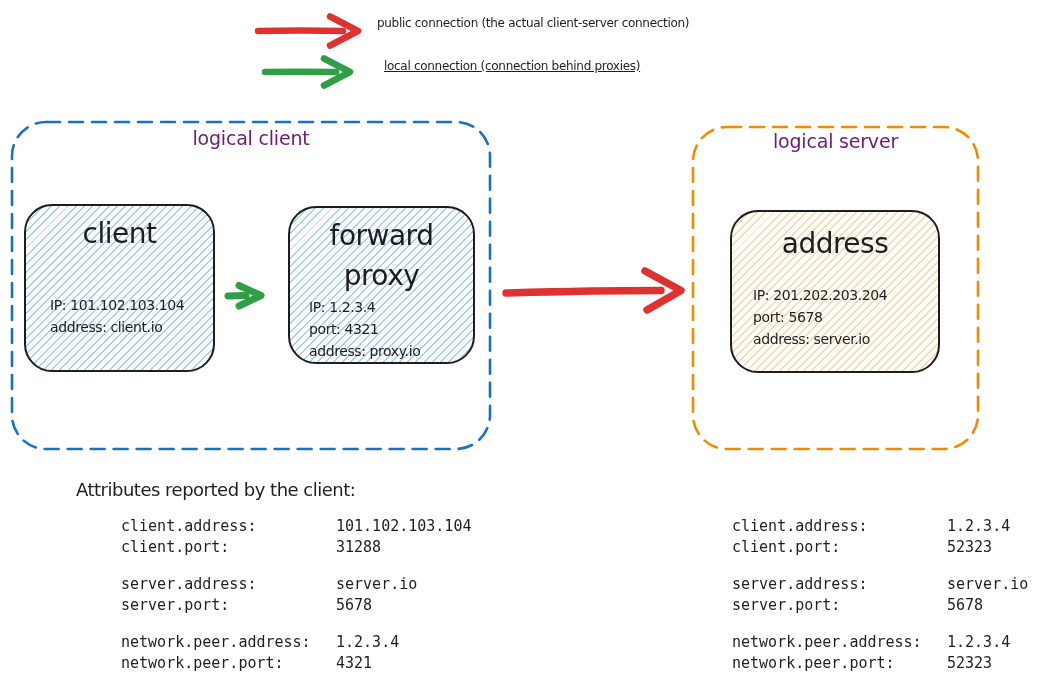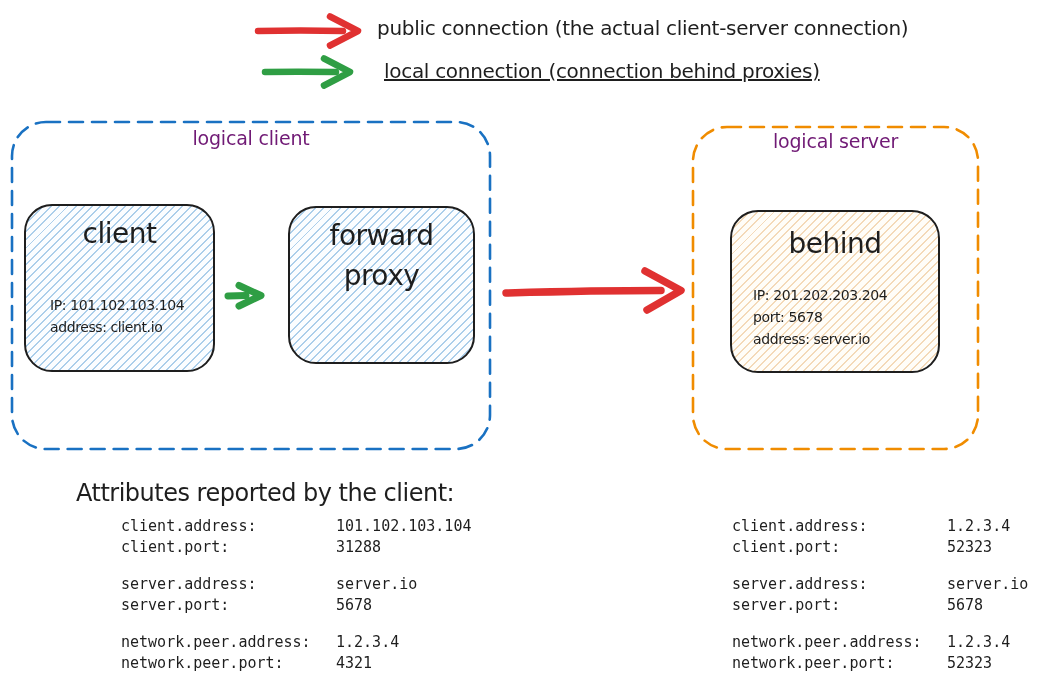--- a/index.html
+++ b/index.html
@@ -4,21 +4,21 @@
 <style>
   * { margin:0; padding:0; box-sizing:border-box; }
   html,body { background:#ffffff; }
   .canvas {
     position:relative; width:1039px; height:686px; background:#ffffff;
     font-family:"DejaVu Sans", sans-serif; color:#1e1e1e; overflow:hidden;
   }
   svg.shapes { position:absolute; left:0; top:0; }
 
   
-  .legend-label { position:absolute; font-size:20px; letter-spacing:-0.3px; white-space:nowrap; }
+  .legend-label { position:absolute; font-size:12px; letter-spacing:-0.3px; white-space:nowrap; }
   .group-label { position:absolute; text-align:center; font-size:19px; letter-spacing:-0.2px; }
   .group-label.blue  { color:#701a75; }
   .group-label.orange{ color:#701a75; }
 
   
   .node { position:absolute; border:2px solid #1e1e1e; border-radius:28px; }
   .node.bluefill {
     background-color:#fbfdff;
     background-image:repeating-linear-gradient(135deg, rgba(93,160,214,0.50) 0px, rgba(93,160,214,0.50) 1.4px, transparent 1.4px, transparent 5.8px);
   }
@@ -31,21 +31,21 @@
   .server-node  { left:730px; top:210px; width:210px; height:163px; }
   .node-title { text-align:center; font-size:28px; line-height:40px; margin-top:8px; letter-spacing:-0.5px; }
   .client-node .node-title { margin-top:8px; }
   .server-node .node-title { margin-top:12px; }
   .node-body { position:absolute; font-size:14px; line-height:22px; letter-spacing:-0.4px; white-space:nowrap; }
   .client-node .node-body { left:24px; top:88px; }
   .proxy-node  .node-body { left:19px; top:88px; }
   .server-node .node-body { left:21px; top:72px; }
 
   
-  .attrs-heading { position:absolute; font-size:24px; letter-spacing:-0.5px; white-space:nowrap; }
+  .attrs-heading { position:absolute; font-size:18px; letter-spacing:-0.5px; white-space:nowrap; }
   .attrs-heading.left  { left:76px;  top:479px; }
   .attrs-heading.right { left:681px; top:479px; }
   .attrs-block {
     position:absolute; font-family:"DejaVu Sans Mono", monospace;
     font-size:15px; line-height:21px; color:#1e1e1e;
   }
   .attrs-block.left  { left:75px;  top:516px; }
   .attrs-block.right { left:686px; top:516px; }
   .attr-group { margin-bottom:16px; }
   .attr-row { display:flex; white-space:pre;margin-left:46px; }
@@ -91,24 +91,29 @@
   <div class="node bluefill client-node">
     <div class="node-title">client</div>
     <div class="node-body">
       <div>IP: 101.102.103.104</div>
       <div>address: client.io</div>
     </div>
   </div>
 
   <div class="node bluefill proxy-node">
     <div class="node-title">forward proxy</div>
+    <div class="node-body">
+      <div>IP: 1.2.3.4</div>
+      <div>port: 4321</div>
+      <div>address: proxy.io</div>
+    </div>
   </div>
 
   <div class="node creamfill server-node">
-    <div class="node-title">behind</div>
+    <div class="node-title">address</div>
     <div class="node-body">
       <div>IP: 201.202.203.204</div>
       <div>port: 5678</div>
       <div>address: server.io</div>
     </div>
   </div>
 
   <div class="attrs-heading left">Attributes reported by the client:</div>
   <div class="attrs-block left">
     <div class="attr-group">

